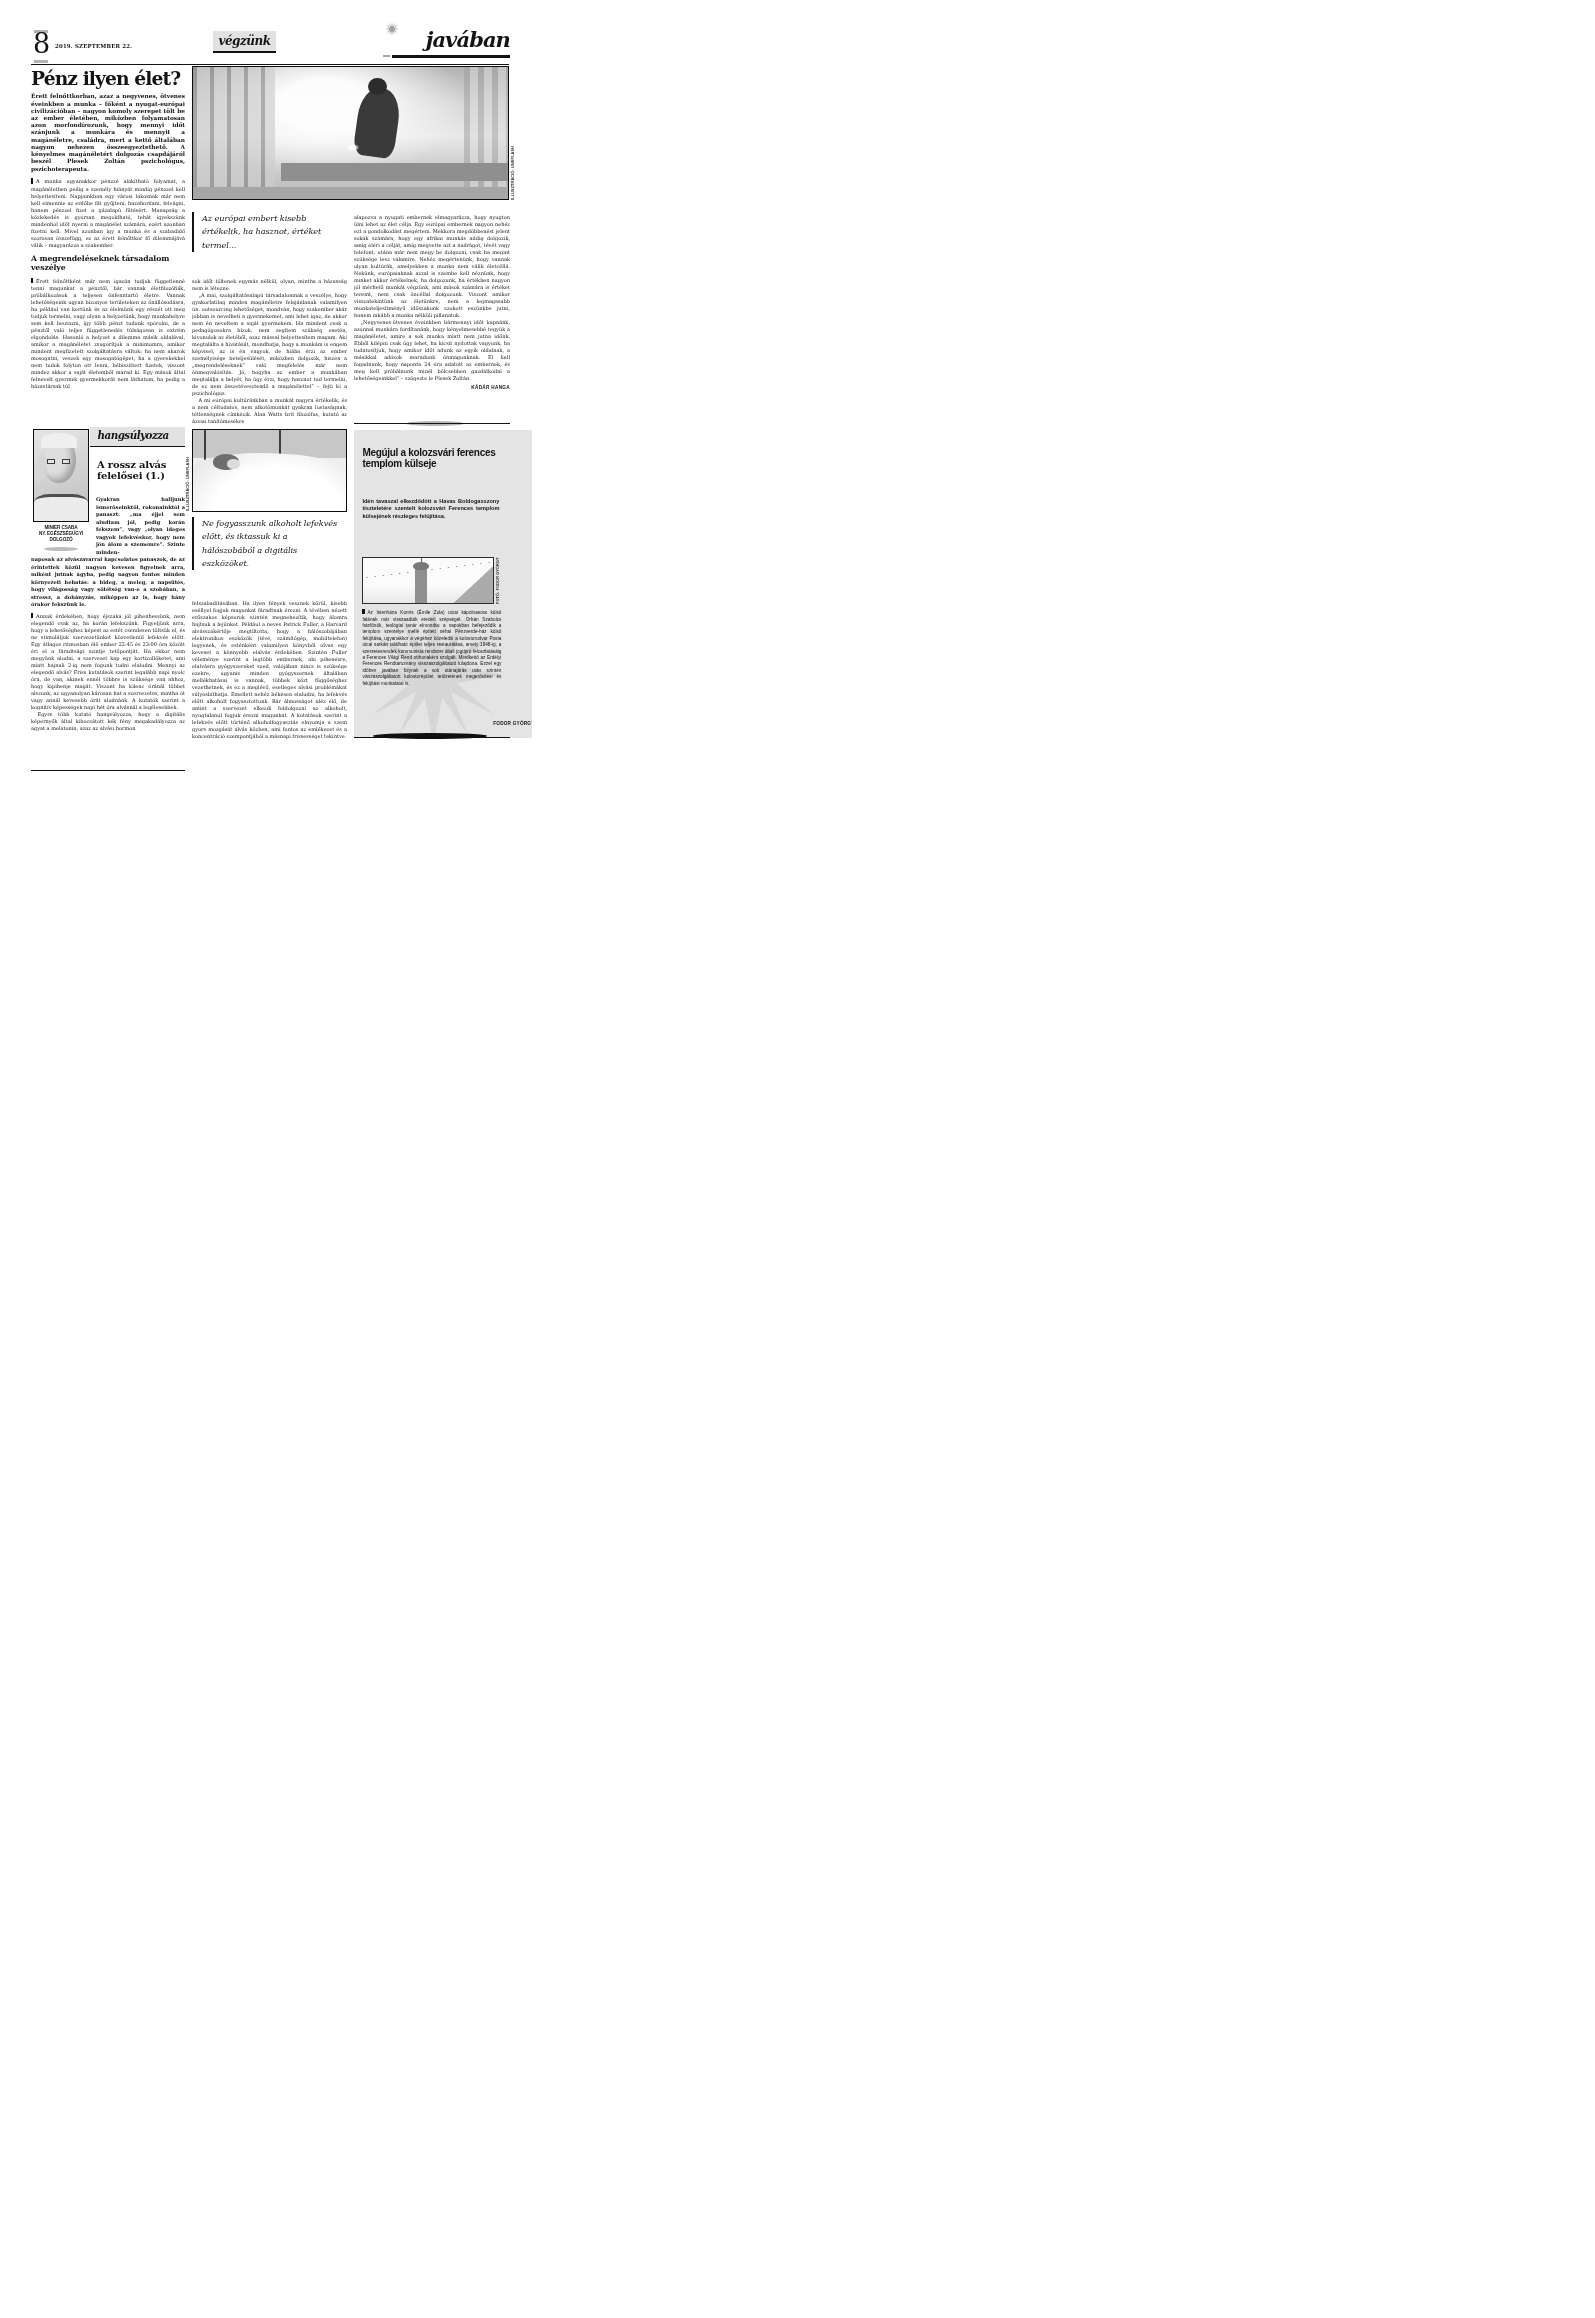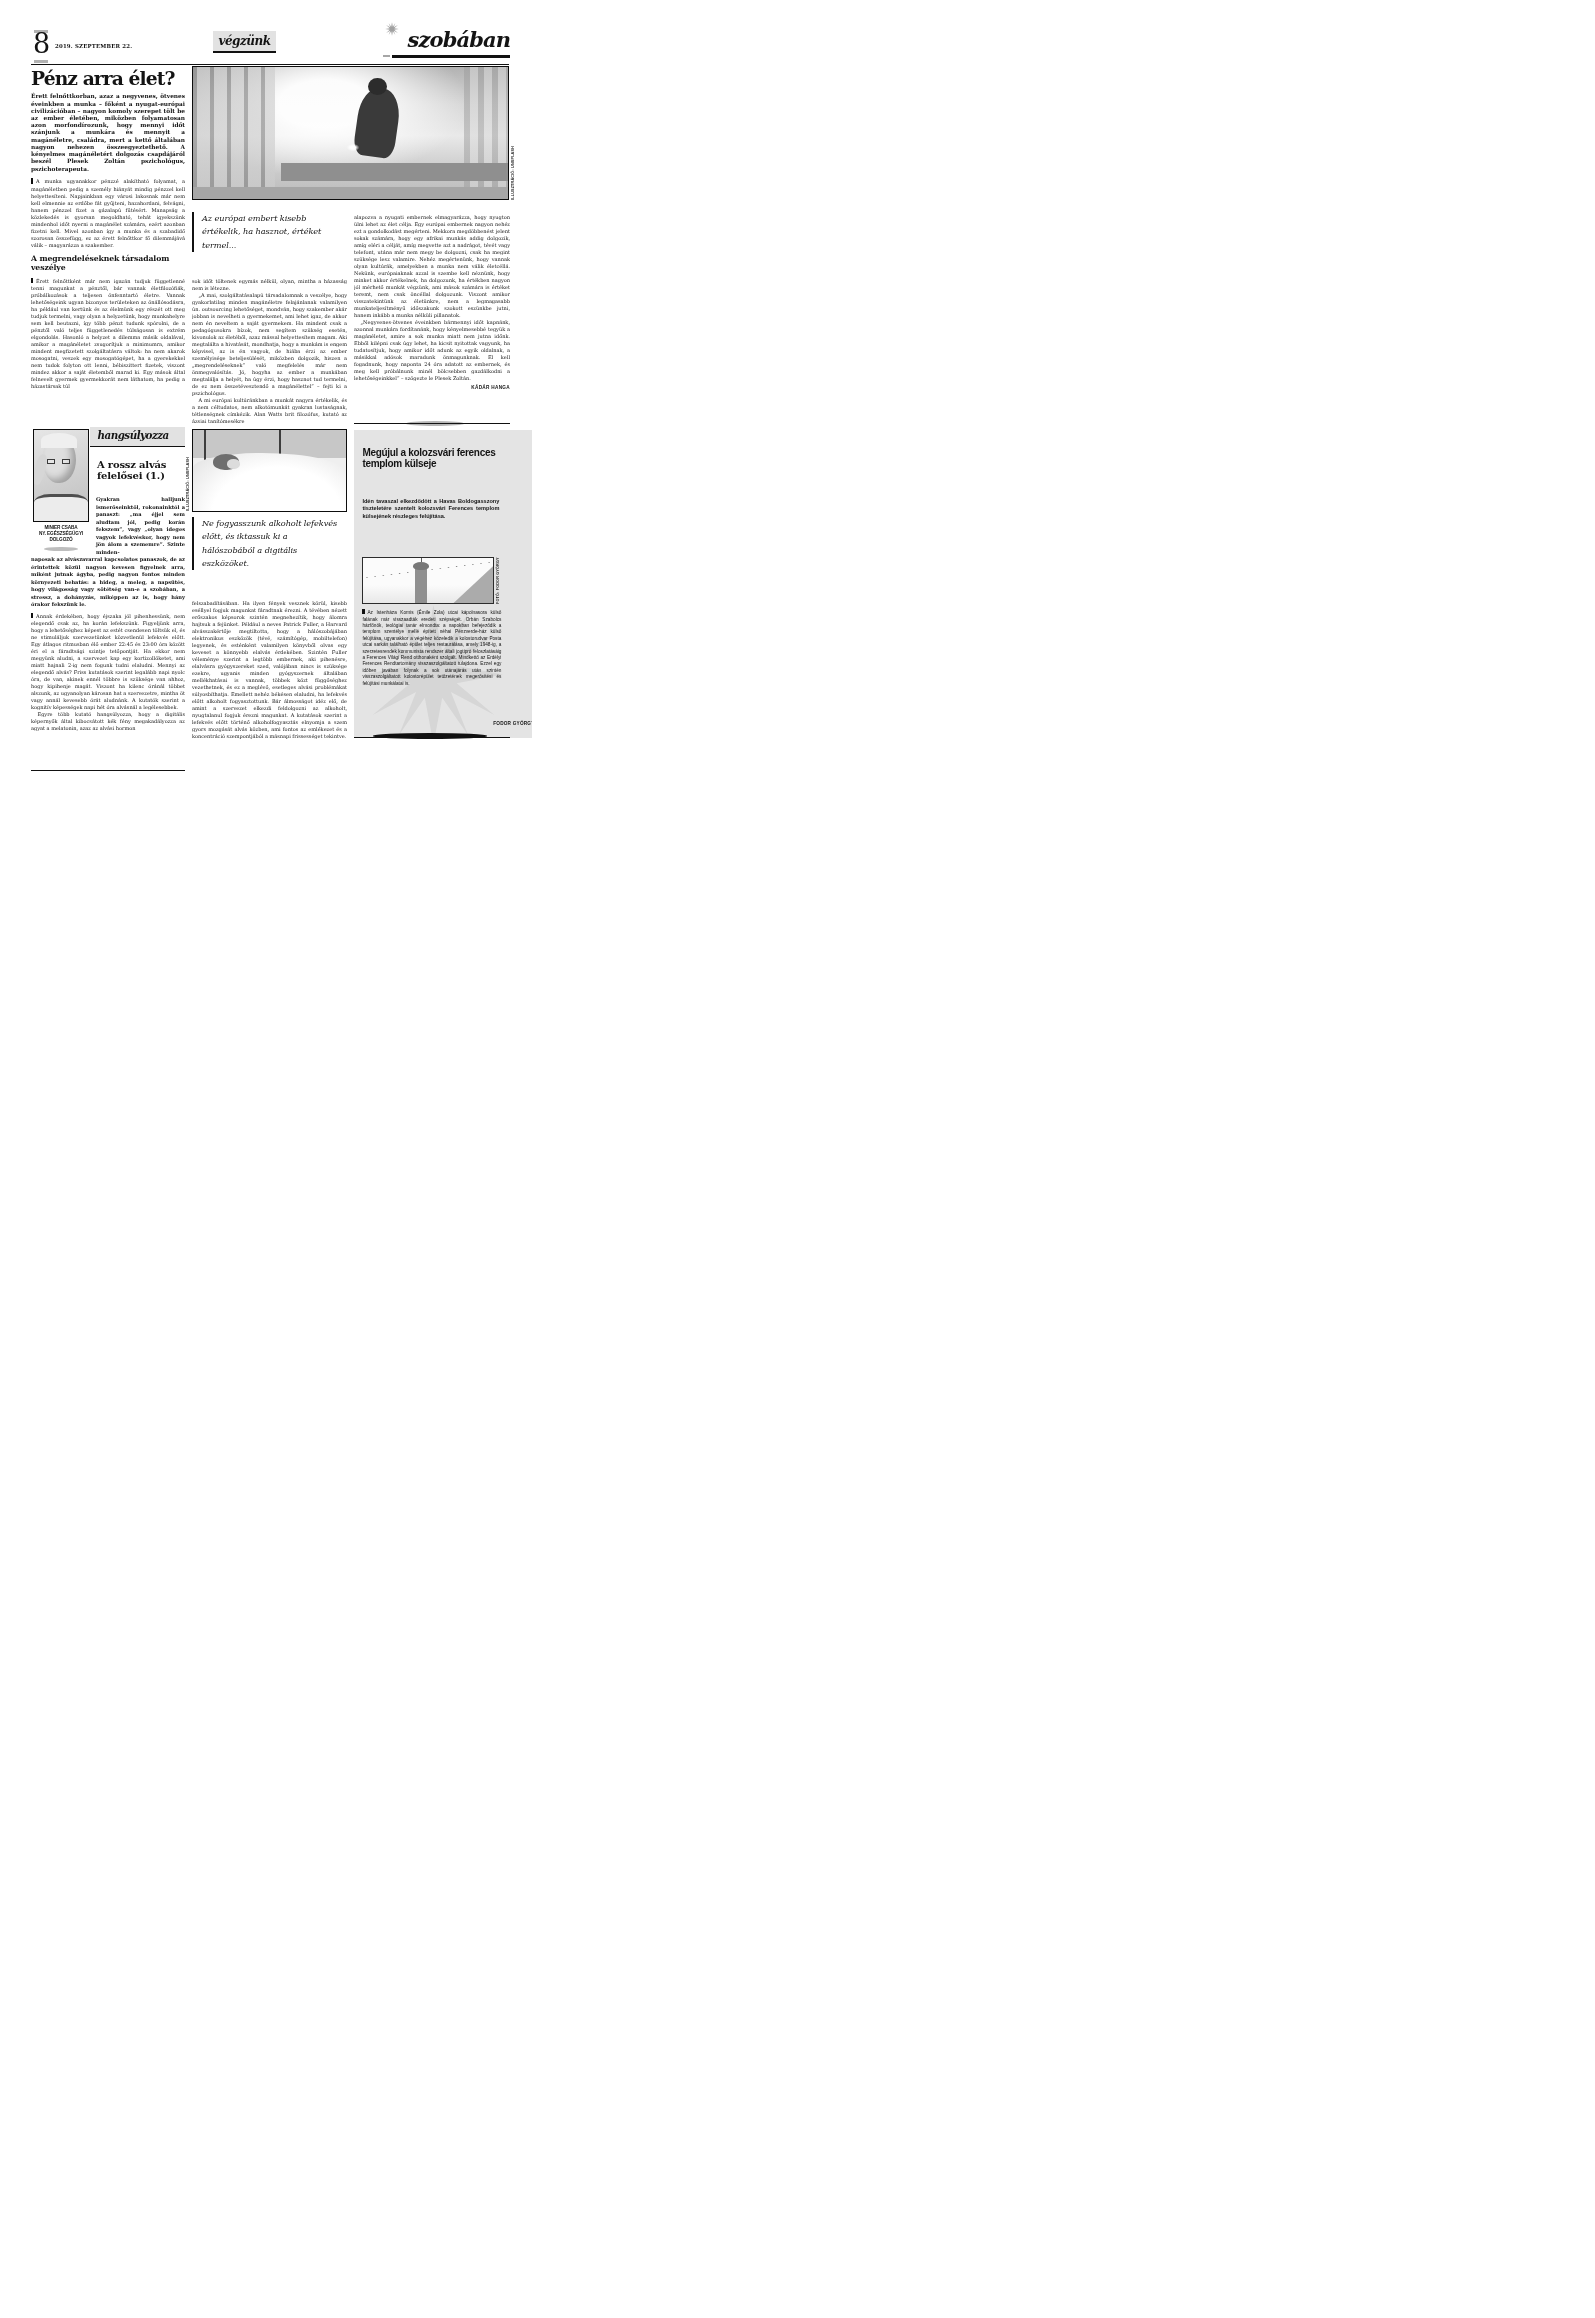--- a/index.html
+++ b/index.html
@@ -162,38 +162,38 @@
   <div class="abs pg-bar" style="left:34px; top:60px;"></div>
   <div class="abs" id="pgdate">2019. SZEPTEMBER 22.</div>
 
   <div class="abs" id="sectionbox">
     <span>végzünk</span>
   </div>
 
   <svg class="abs" id="masthead-star" viewBox="0 0 100 100">
     <polygon fill="#a0a0a0" points="50,2 56,34 74,8 62,38 92,22 66,44 98,50 66,56 92,78 62,62 74,92 56,66 50,98 44,66 26,92 38,62 8,78 34,56 2,50 34,44 8,22 38,38 26,8 44,34"></polygon>
   </svg>
-  <div class="abs" id="masthead">szobában</div>
+  <div class="abs" id="masthead">javában</div>
   <div class="abs" id="masthead-square"></div>
   <div class="abs" id="masthead-underline"></div>
   <div class="abs" id="header-rule"></div>
 
   <div class="abs photoframe" id="photo-workshop">
     <div class="wk-machines"></div>
     <div class="wk-machines2"></div>
     <div class="wk-bench"></div>
     <div class="wk-bench2"></div>
     <div class="wk-person-body"></div>
     <div class="wk-person-head"></div>
     <div class="wk-spark"></div>
   </div>
   <div class="abs vcredit" id="credit-top">ILLUSZTRÁCIÓ: UNSPLASH</div>
 
   <div class="abs" id="col1">
-    <div id="main-title">Pénz arra élet?</div>
+    <div id="main-title">Pénz ilyen élet?</div>
     <p id="main-lead" class="just">Érett felnőttkorban, azaz a negyvenes, ötvenes éveinkben a munka – főként a nyugat-európai civilizációban – nagyon komoly szerepet tölt be az ember életében, miközben folyamatosan azon morfondírozunk, hogy mennyi időt szánjunk a munkára és mennyit a magánéletre, családra, mert a kettő általában nagyon nehezen összeegyeztethető. A kényelmes magánéletért dolgozás csapdájáról beszél Plesek Zoltán pszichológus, pszichoterapeuta.</p>
     <p class="bodytext just"><span class="pmark"></span><span>A munka ugyanakkor pénzzé alakítható folyamat, a magánéletben pedig a személy hiányát mindig pénzzel kell helyettesíteni. Napjainkban egy városi lakosnak már nem kell elmennie az erdőbe fát gyűjteni, hazahordani, felvágni, hanem pénzzel fizet a gázalapú fűtésért. Manapság a közlekedés is gyorsan megoldható, tehát igyekszünk mindenhol időt nyerni a magánélet számára, ezért azonban fizetni kell. Mivel azonban így a munka és a szabadidő szorosan összefügg, ez az érett felnőttkor fő dilemmájává válik – magyarázza a szakember.</span></p>
     <h2 id="main-subhead">A megrendeléseknek társadalom veszélye</h2>
     <p class="bodytext just"><span class="pmark"></span><span>Érett felnőttként már nem igazán tudjuk függetlenné tenni magunkat a pénztől, bár vannak életfilozófiák, próbálkozások a teljesen önfenntartó életre. Vannak lehetőségeink ugyan bizonyos területeken az önállósodásra, ha például van kertünk és az élelmünk egy részét ott meg tudjuk termelni, vagy olyan a helyzetünk, hogy munkahelyre sem kell beutazni, így több pénzt tudunk spórolni, de a pénztől való teljes függetlenedés túlságosan is extrém elgondolás. Hasonló a helyzet a dilemma másik oldalával, amikor a magánéletet zsugorítjuk a minimumra, amikor mindent megfizetett szolgáltatásra váltok: ha nem akarok mosogatni, veszek egy mosogatógépet, ha a gyerekekkel nem tudok folyton ott lenni, bébiszittert fizetek, viszont mindez akkor a saját életemből marad ki. Egy mások által felnevelt gyermek gyermekkorát nem láthatom, ha pedig a házastársak túl</span></p>
   </div>
 
   <div class="abs" id="col2">
     <div class="pullquote">Az európai embert kisebb értékelik, ha hasznot, értéket termel...</div>
     <div id="col2-body">
       <p class="bodytext just">sok időt töltenek egymás nélkül, olyan, mintha a házasság nem is létezne.</p>

